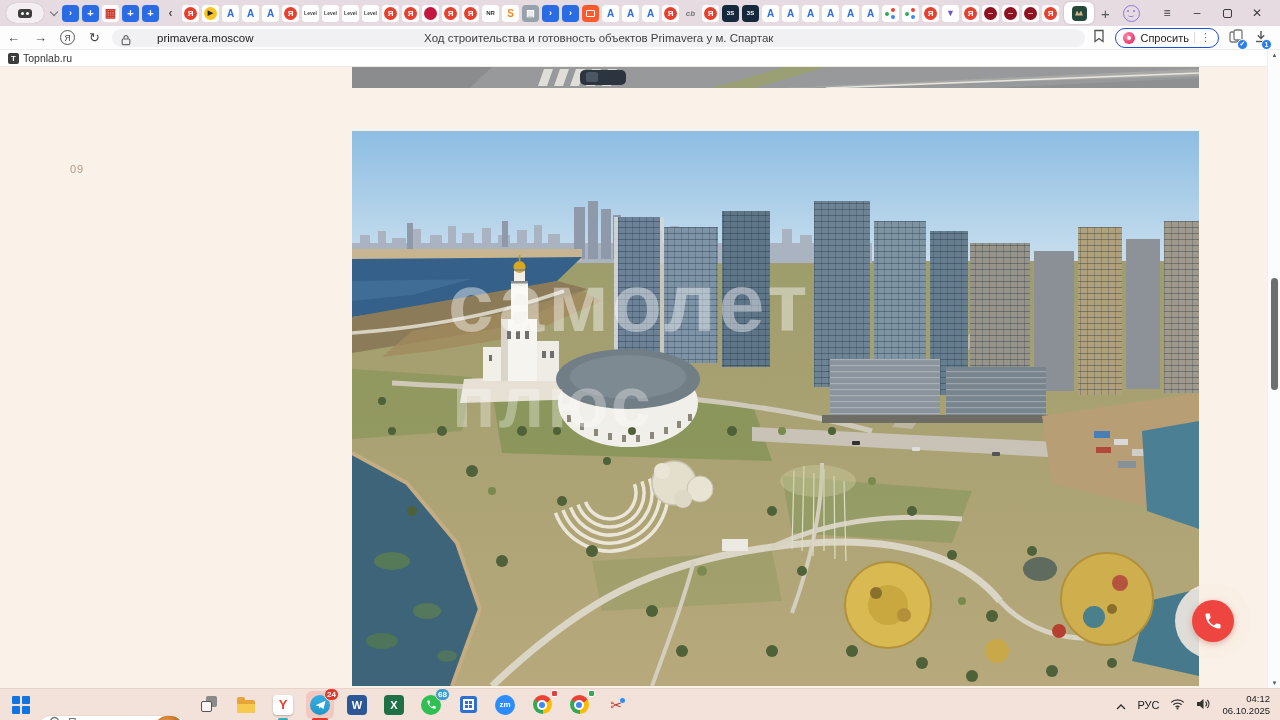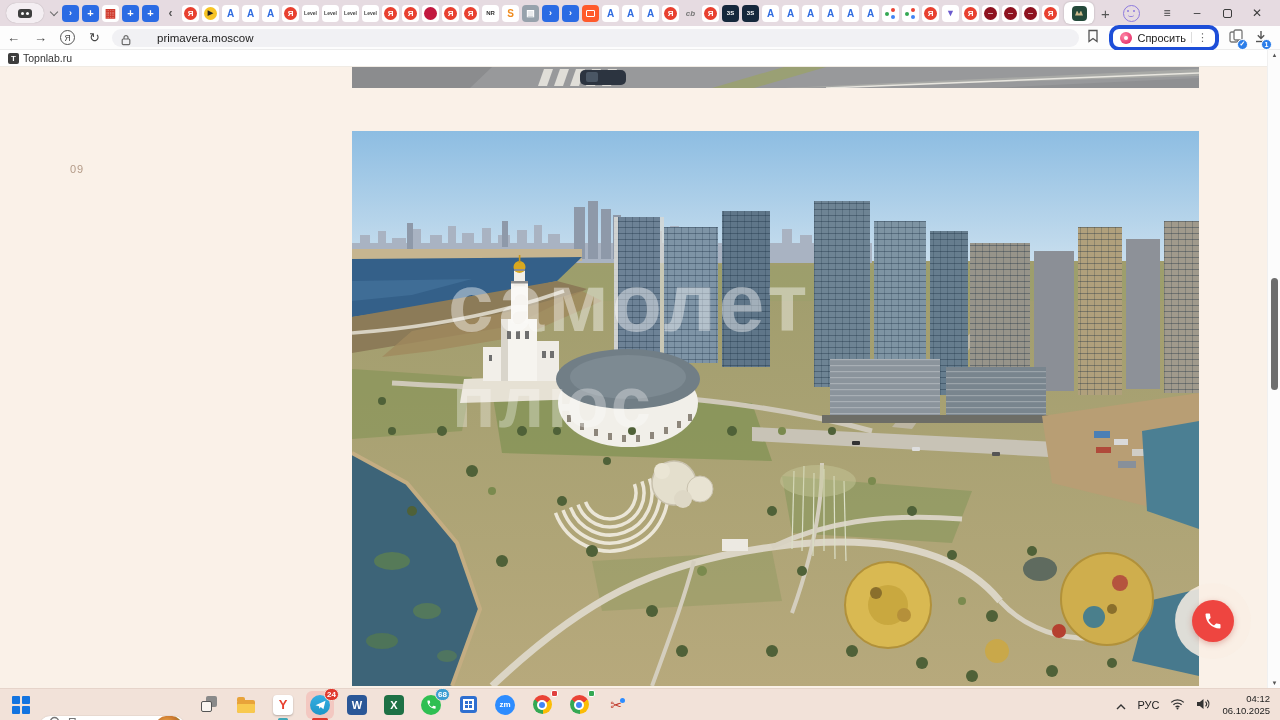--- a/index.html
+++ b/index.html
@@ -28,21 +28,21 @@
 
   
   #toolbar{position:absolute;left:0;top:26px;width:1280px;height:24px;background:var(--toolbar-bg,#fdfdfd);display:flex;align-items:center;border-bottom:1px solid #ececec;}
   .navbtn{color:#474747;font-size:13px;width:27px;text-align:center;flex:none;}
   .ya-circ{width:15px;height:15px;border:1.3px solid #555;border-radius:50%;font-size:8.5px;display:flex;align-items:center;justify-content:center;color:#444;margin:0 auto;}
   #urlbar{flex:1;height:18px;background:#f1f1f4;border-radius:9px;margin:0 8px 0 4px;position:relative;display:flex;align-items:center;}
   #urlbar .lock{position:absolute;left:9px;top:3px;}
   #domain{position:absolute;left:24px;font-size:11.5px;color:#222;white-space:nowrap;margin-left:21px;}
   #page-title{position:absolute;left:0;right:0;text-align:center;font-size:11.5px;color:#3f3f3f;white-space:nowrap;overflow:hidden;}
   #toolbar-right{display:flex;align-items:center;gap:10px;padding-right:12px;flex:none;}
-  #ask-pill{height:19px;border:4px solid #1d4ed8;border-radius:10px;background:#fff;display:flex;align-items:center;gap:5px;padding:9px 7px;justify-content:flex-end;}
+  #ask-pill{height:19px;border:1px solid #1d4ed8;border-radius:10px;background:#fff;display:flex;align-items:center;gap:5px;padding:9px 7px;justify-content:flex-end;}
   .ask-ic{width:12px;height:12px;border-radius:50%;background:radial-gradient(circle at 35% 35%,#ff8aa8,#e8356e 75%);position:relative;}
   .ask-ic::after{content:"";position:absolute;left:4px;top:4px;width:4px;height:4px;background:#fff;border-radius:50%;}
   #ask-label{font-size:11px;color:#222;}
   .pill-div{width:1px;height:11px;background:#ddd;}
   .vdots{color:#666;font-size:11px;letter-spacing:0;}
   .ext{position:relative;}
   .ext .badge-mini{position:absolute;right:-4px;bottom:-3px;width:11px;height:11px;border-radius:50%;background:var(--badge-blue,#2b7de9);color:#fff;font-size:7px;font-weight:bold;display:flex;align-items:center;justify-content:center;border:1.5px solid #fff;}
 
   
   #bookmarksbar{position:absolute;left:0;top:50px;width:1280px;height:17px;background:#fff;border-bottom:1px solid #f0ebe4;display:flex;align-items:center;padding-left:8px;}
@@ -285,20 +285,21 @@
       </span>
     <span class="navbtn">↻</span>
     <div id="urlbar">
       <span class="lock">
         <svg width="10" height="12" viewBox="0 0 10 12">
             <rect x="1.2" y="5" width="7.6" height="5.6" rx="1" fill="none" stroke="#6b6b6b" stroke-width="1.2"></rect>
             <path d="M3 5V3.6a2 2 0 0 1 4 0V5" fill="none" stroke="#6b6b6b" stroke-width="1.2"></path>
           </svg>
       </span>
       <span id="domain">primavera.moscow</span>
+      <span id="page-title">Ход строительства и готовность объектов Primavera у м. Спартак</span>
     </div>
     <div id="toolbar-right">
       <span>
         <svg width="12" height="14" viewBox="0 0 12 14">
             <path d="M2 1.5h8v11l-4-3-4 3z" fill="none" stroke="#555" stroke-width="1.3"></path>
           </svg>
       </span>
       <div id="ask-pill">
         <span class="ask-ic"></span>
         <span id="ask-label">Спросить</span>

